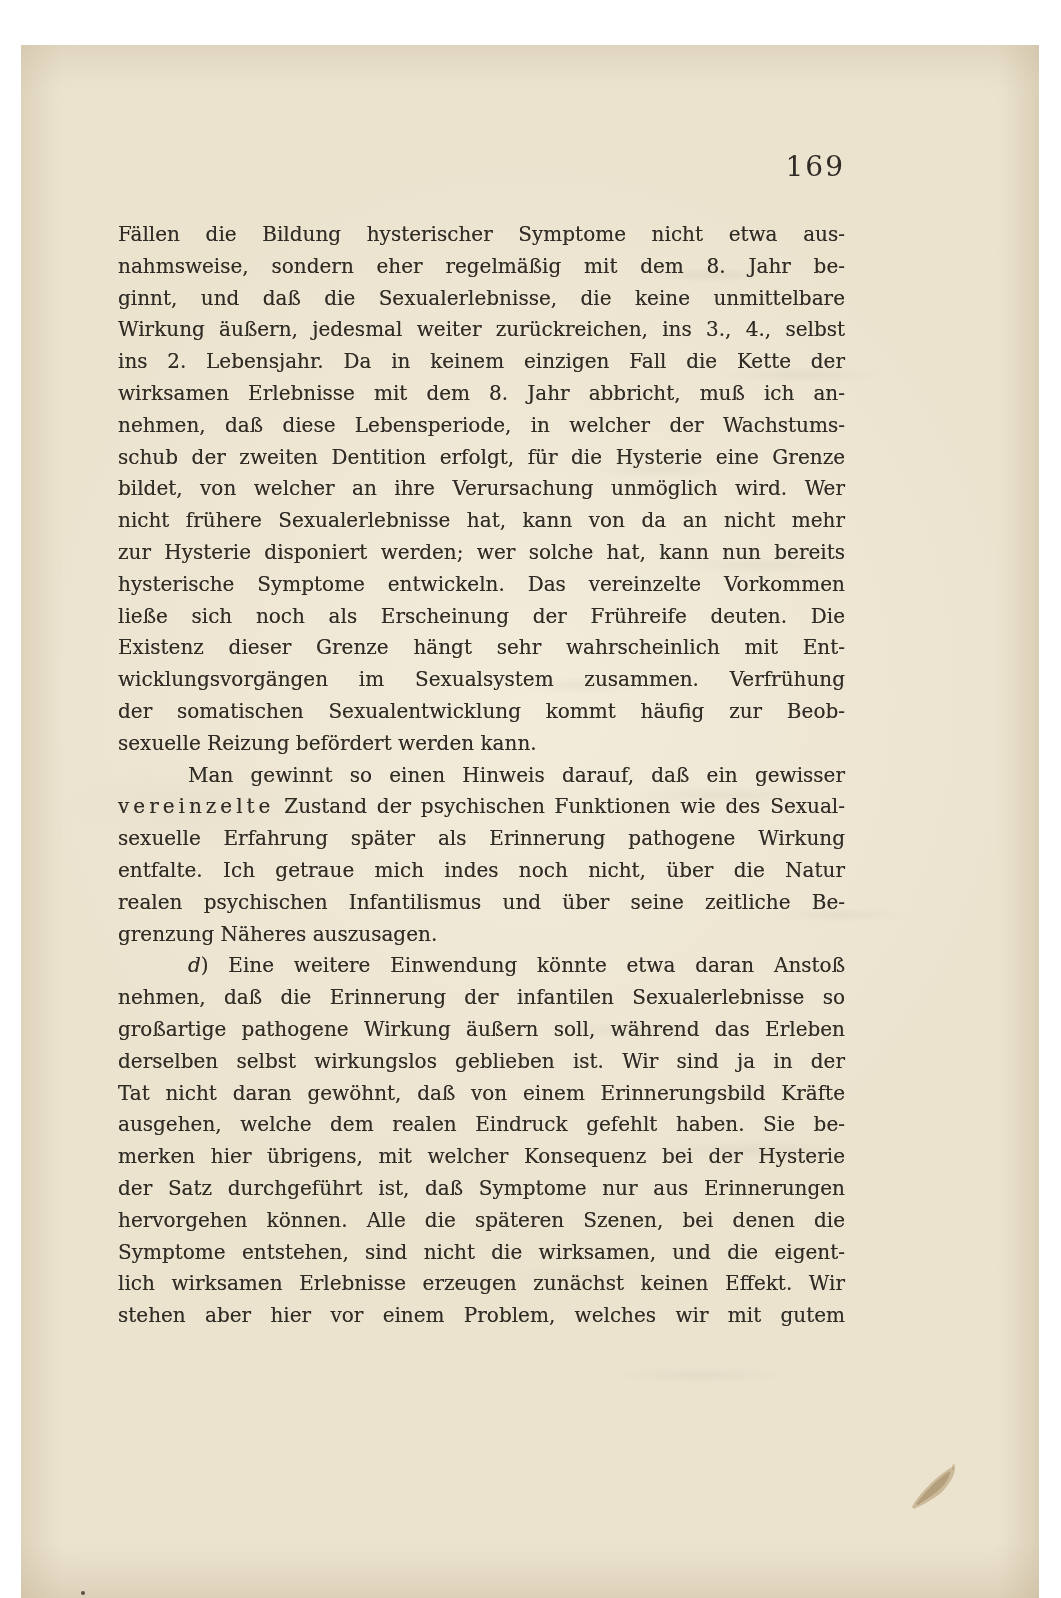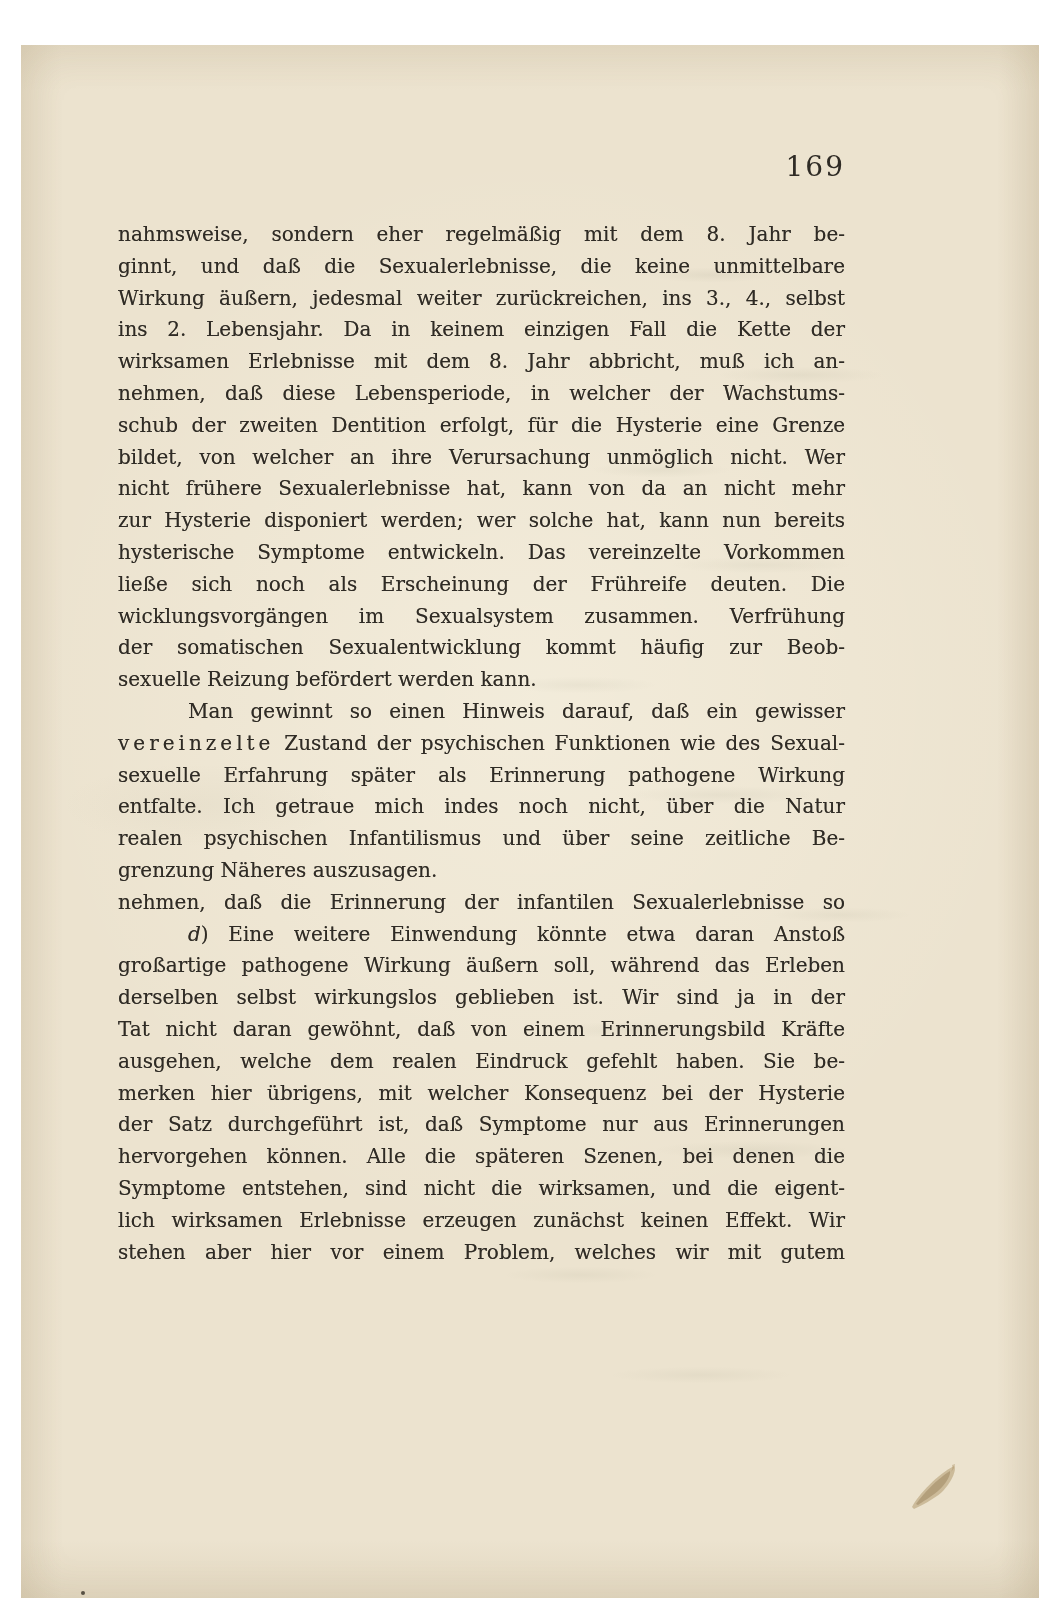--- a/index.html
+++ b/index.html
@@ -69,43 +69,45 @@
 </head>
 <body>
 
 <div class="stage">
   <div class="paper">
     <div class="ghost"></div>
 
     <div class="folio">169</div>
 
     <div class="body-text">
+        <div class="line"><span>Fällen die Bildung hysterischer Symptome nicht etwa aus-</span></div>
         <div class="line"><span>nahmsweise, sondern eher regelmäßig mit dem 8. Jahr be-</span></div>
         <div class="line"><span>ginnt, und daß die Sexualerlebnisse, die keine unmittelbare</span></div>
         <div class="line"><span>Wirkung äußern, jedesmal weiter zurückreichen, ins 3., 4., selbst</span></div>
         <div class="line"><span>ins 2. Lebensjahr. Da in keinem einzigen Fall die Kette der</span></div>
         <div class="line"><span>wirksamen Erlebnisse mit dem 8. Jahr abbricht, muß ich an-</span></div>
         <div class="line"><span>nehmen, daß diese Lebensperiode, in welcher der Wachstums-</span></div>
         <div class="line"><span>schub der zweiten Dentition erfolgt, für die Hysterie eine Grenze</span></div>
-        <div class="line"><span>bildet, von welcher an ihre Verursachung unmöglich nicht. Wer</span></div>
+        <div class="line"><span>bildet, von welcher an ihre Verursachung unmöglich wird. Wer</span></div>
         <div class="line"><span>nicht frühere Sexualerlebnisse hat, kann von da an nicht mehr</span></div>
         <div class="line"><span>zur Hysterie disponiert werden; wer solche hat, kann nun bereits</span></div>
         <div class="line"><span>hysterische Symptome entwickeln. Das vereinzelte Vorkommen</span></div>
         <div class="line"><span>ließe sich noch als Erscheinung der Frühreife deuten. Die</span></div>
+        <div class="line"><span>Existenz dieser Grenze hängt sehr wahrscheinlich mit Ent-</span></div>
         <div class="line"><span>wicklungsvorgängen im Sexualsystem zusammen. Verfrühung</span></div>
         <div class="line"><span>der somatischen Sexualentwicklung kommt häufig zur Beob-</span></div>
         <div class="line end"><span>sexuelle Reizung befördert werden kann.</span></div>
         <div class="line indent"><span>Man gewinnt so einen Hinweis darauf, daß ein gewisser</span></div>
         <div class="line"><span class="spaced">vereinzelte</span><span> Zustand der psychischen Funktionen wie des Sexual-</span></div>
         <div class="line"><span>sexuelle Erfahrung später als Erinnerung pathogene Wirkung</span></div>
         <div class="line"><span>entfalte. Ich getraue mich indes noch nicht, über die Natur</span></div>
         <div class="line"><span>realen psychischen Infantilismus und über seine zeitliche Be-</span></div>
         <div class="line end"><span>grenzung Näheres auszusagen.</span></div>
+        <div class="line indent"><span class="italic">d</span><span>) Eine weitere Einwendung könnte etwa daran Anstoß</span></div>
         <div class="line"><span>nehmen, daß die Erinnerung der infantilen Sexualerlebnisse so</span></div>
-        <div class="line indent"><span class="italic">d</span><span>) Eine weitere Einwendung könnte etwa daran Anstoß</span></div>
         <div class="line"><span>großartige pathogene Wirkung äußern soll, während das Erleben</span></div>
         <div class="line"><span>derselben selbst wirkungslos geblieben ist. Wir sind ja in der</span></div>
         <div class="line"><span>Tat nicht daran gewöhnt, daß von einem Erinnerungsbild Kräfte</span></div>
         <div class="line"><span>ausgehen, welche dem realen Eindruck gefehlt haben. Sie be-</span></div>
         <div class="line"><span>merken hier übrigens, mit welcher Konsequenz bei der Hysterie</span></div>
         <div class="line"><span>der Satz durchgeführt ist, daß Symptome nur aus Erinnerungen</span></div>
         <div class="line"><span>hervorgehen können. Alle die späteren Szenen, bei denen die</span></div>
         <div class="line"><span>Symptome entstehen, sind nicht die wirksamen, und die eigent-</span></div>
         <div class="line"><span>lich wirksamen Erlebnisse erzeugen zunächst keinen Effekt. Wir</span></div>
         <div class="line"><span>stehen aber hier vor einem Problem, welches wir mit gutem</span></div>

